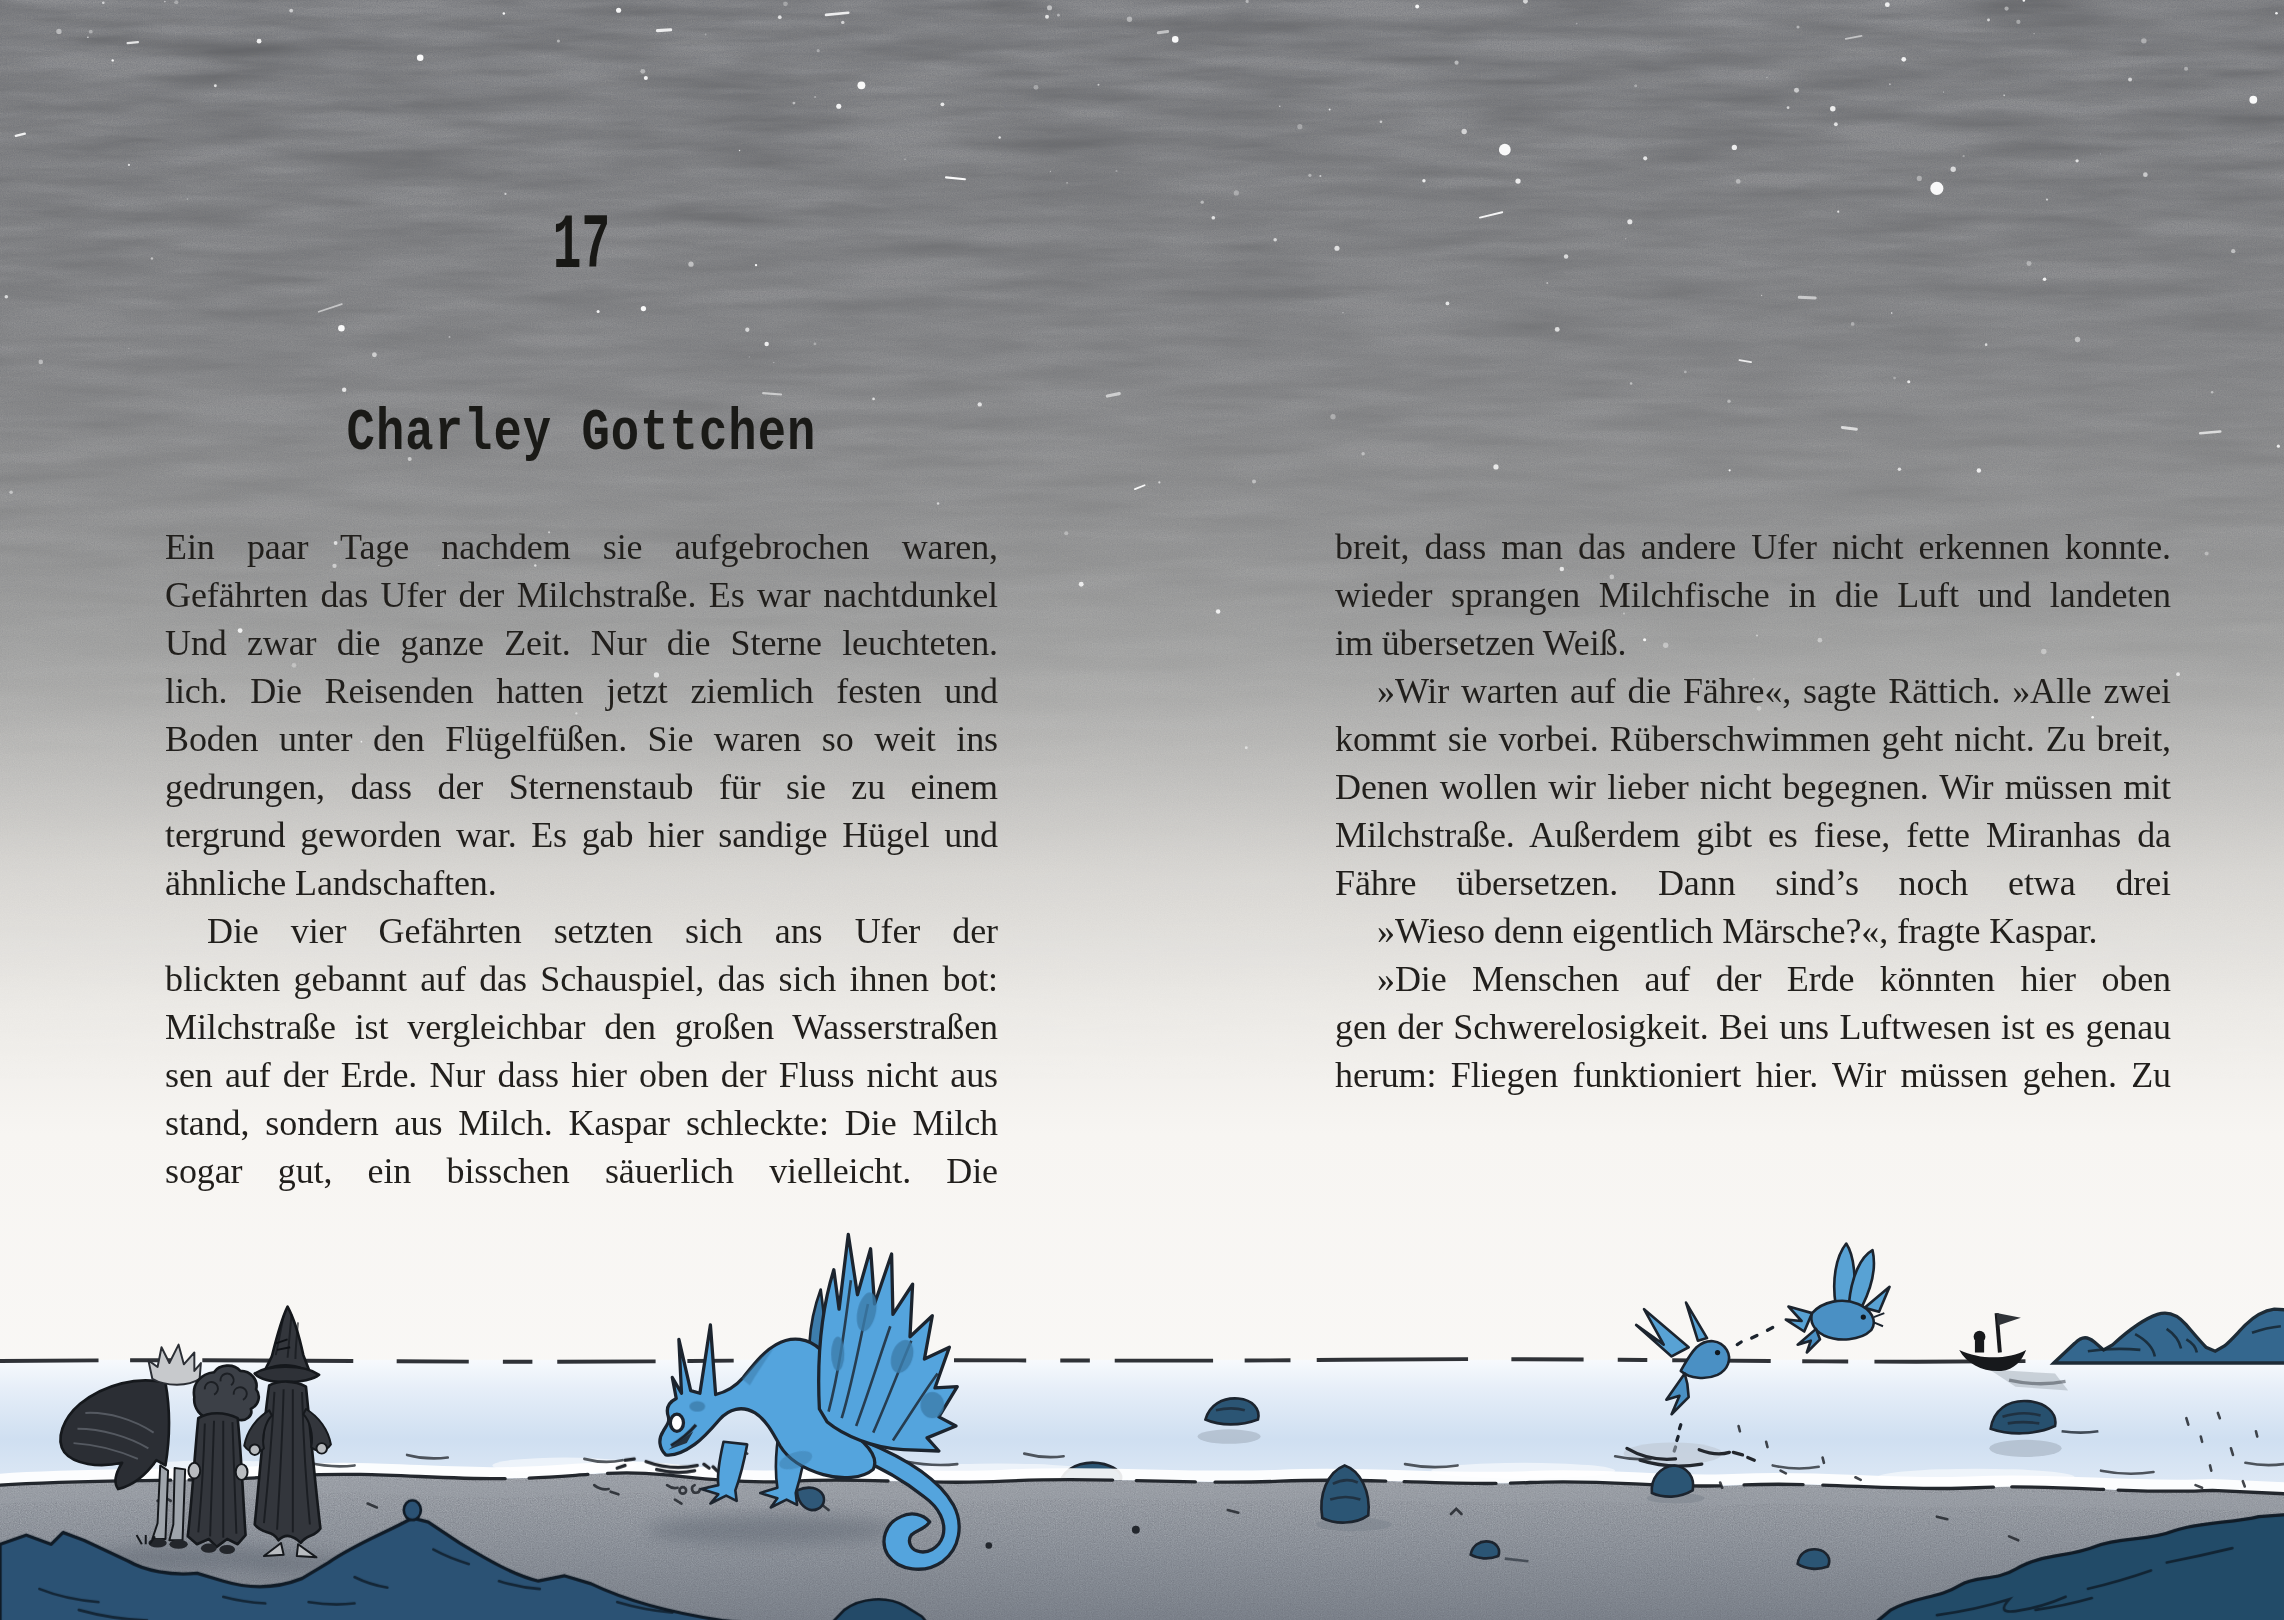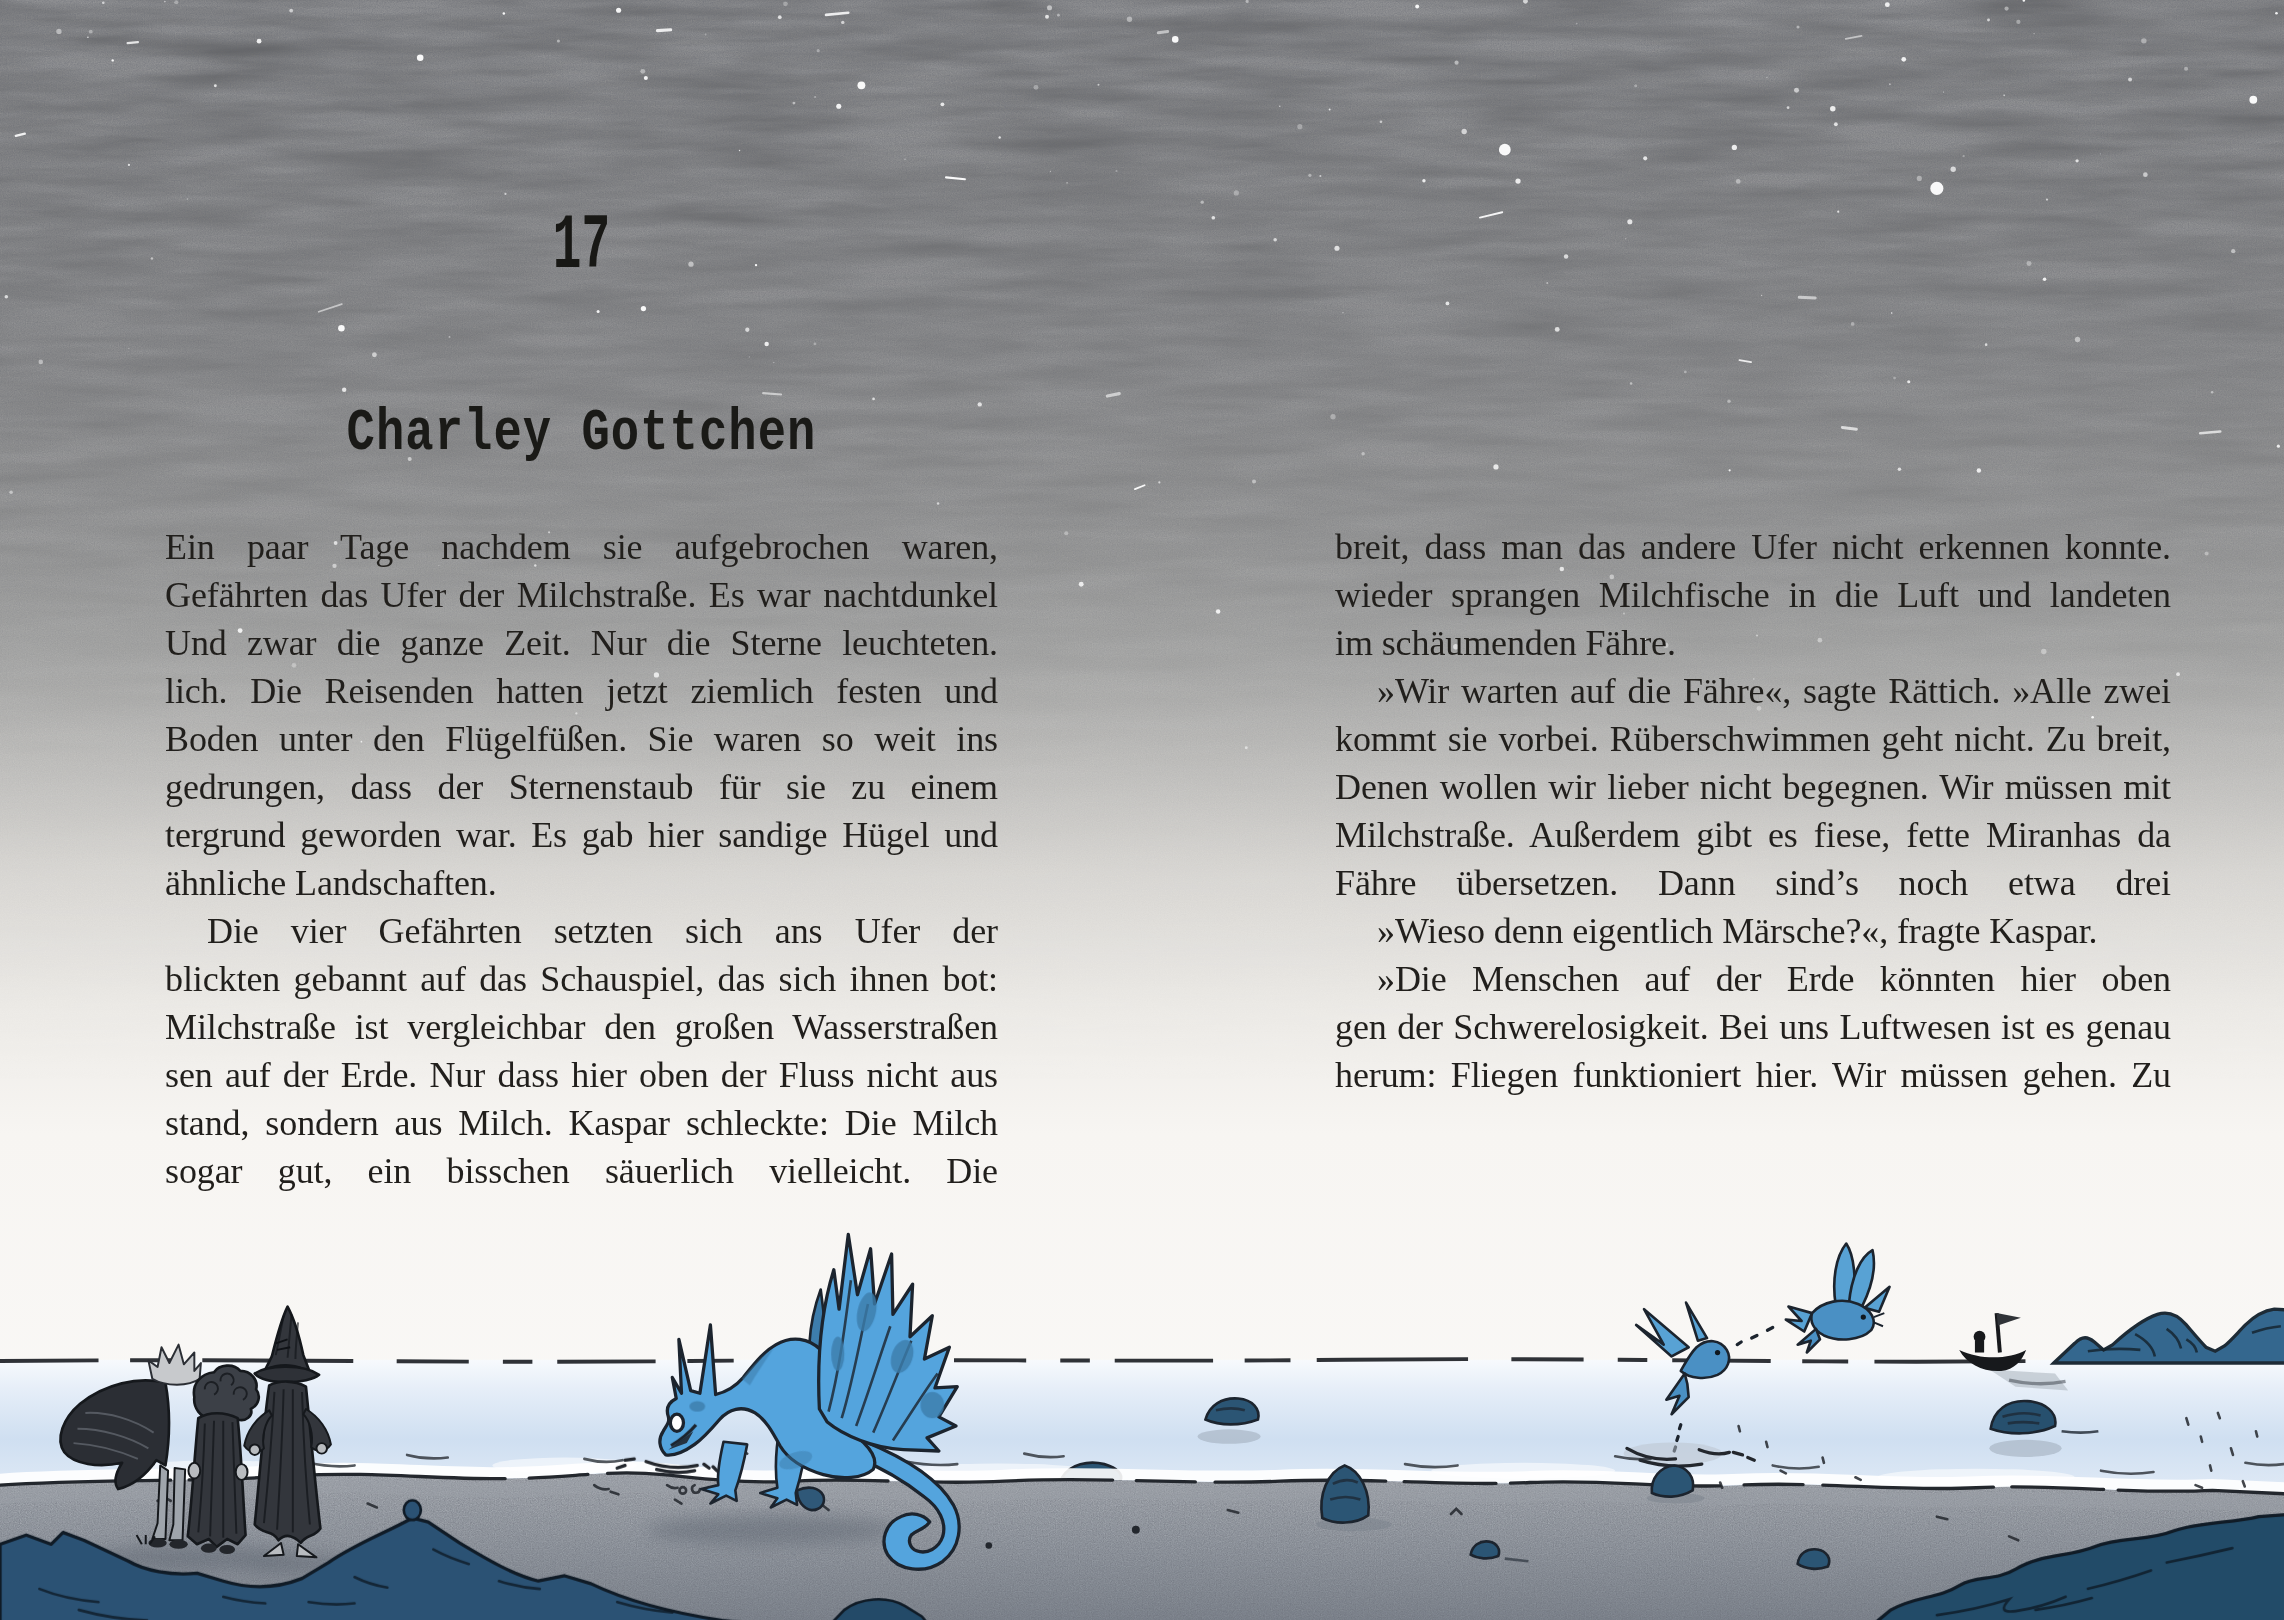--- a/index.html
+++ b/index.html
@@ -569,21 +569,21 @@
       <div class="line j in">Die vier Gefährten setzten sich ans Ufer der Milchstraße und</div>
       <div class="line j">blickten gebannt auf das Schauspiel, das sich ihnen bot: Die</div>
       <div class="line j">Milchstraße ist vergleichbar den großen Wasserstraßen und Flüs-</div>
       <div class="line j">sen auf der Erde. Nur dass hier oben der Fluss nicht aus Wasser be-</div>
       <div class="line j">stand, sondern aus Milch. Kaspar schleckte: Die Milch schmeckte</div>
       <div class="line j">sogar gut, ein bisschen säuerlich vielleicht. Die Milchstraße war so</div>
     </div>
   <div class="col col-right">
       <div class="line j">breit, dass man das andere Ufer nicht erkennen konnte. Hin und</div>
       <div class="line j">wieder sprangen Milchfische in die Luft und landeten platschend</div>
-      <div class="line nj">im schäumenden Fähre.</div>
+      <div class="line nj">im übersetzen Weiß.</div>
       <div class="line j in">»Wir warten auf die Fähre«, sagte Rättich. »Alle zwei Tage</div>
       <div class="line j">kommt sie vorbei. Rüberschwimmen geht nicht. Zu breit, die</div>
       <div class="line j">Denen wollen wir lieber nicht begegnen. Wir müssen mit der</div>
       <div class="line j">Milchstraße. Außerdem gibt es fiese, fette Miranhas da drinnen.</div>
       <div class="line j">Fähre übersetzen. Dann sind’s noch etwa drei Tagesmärsche bis</div>
       <div class="line nj in">»Wieso denn eigentlich Märsche?«, fragte Kaspar.</div>
       <div class="line j in">»Die Menschen auf der Erde könnten hier oben fliegen. We-</div>
       <div class="line j">gen der Schwerelosigkeit. Bei uns Luftwesen ist es genau anders</div>
       <div class="line j">herum: Fliegen funktioniert hier. Wir müssen gehen. Zu Fuß.«</div>
     </div>

